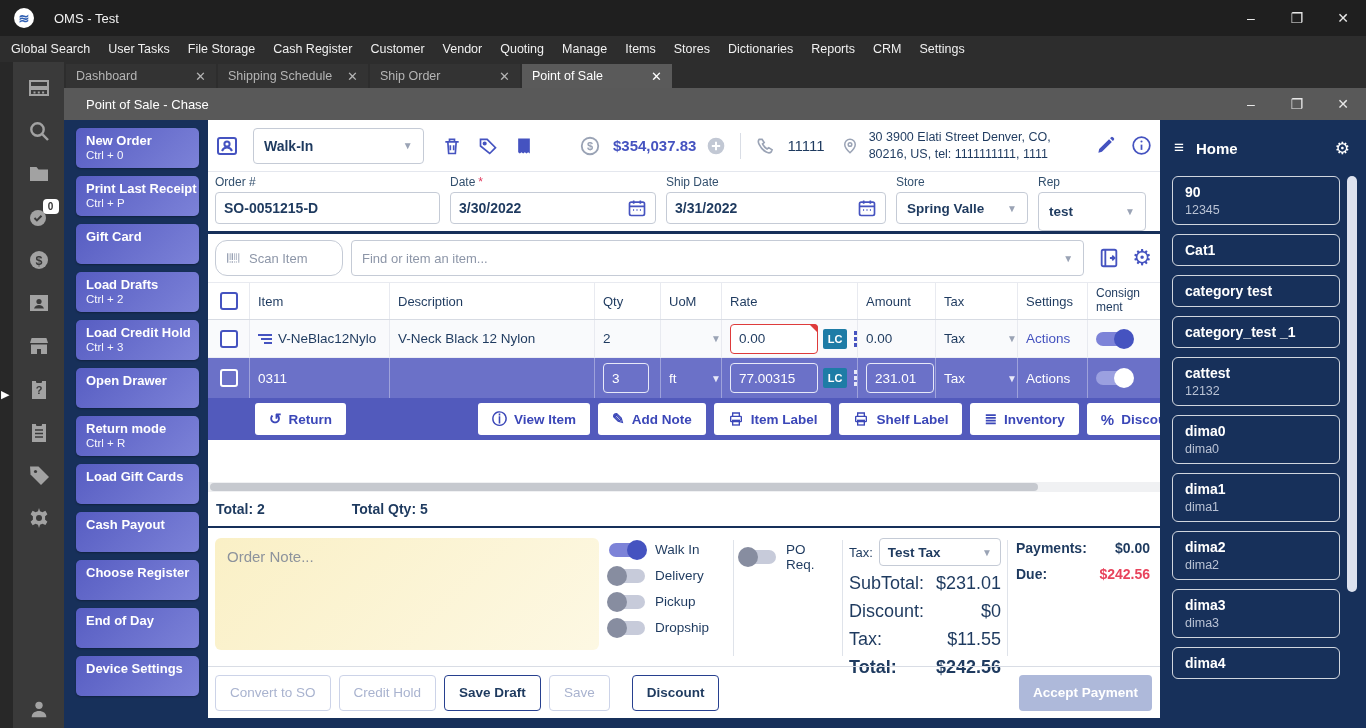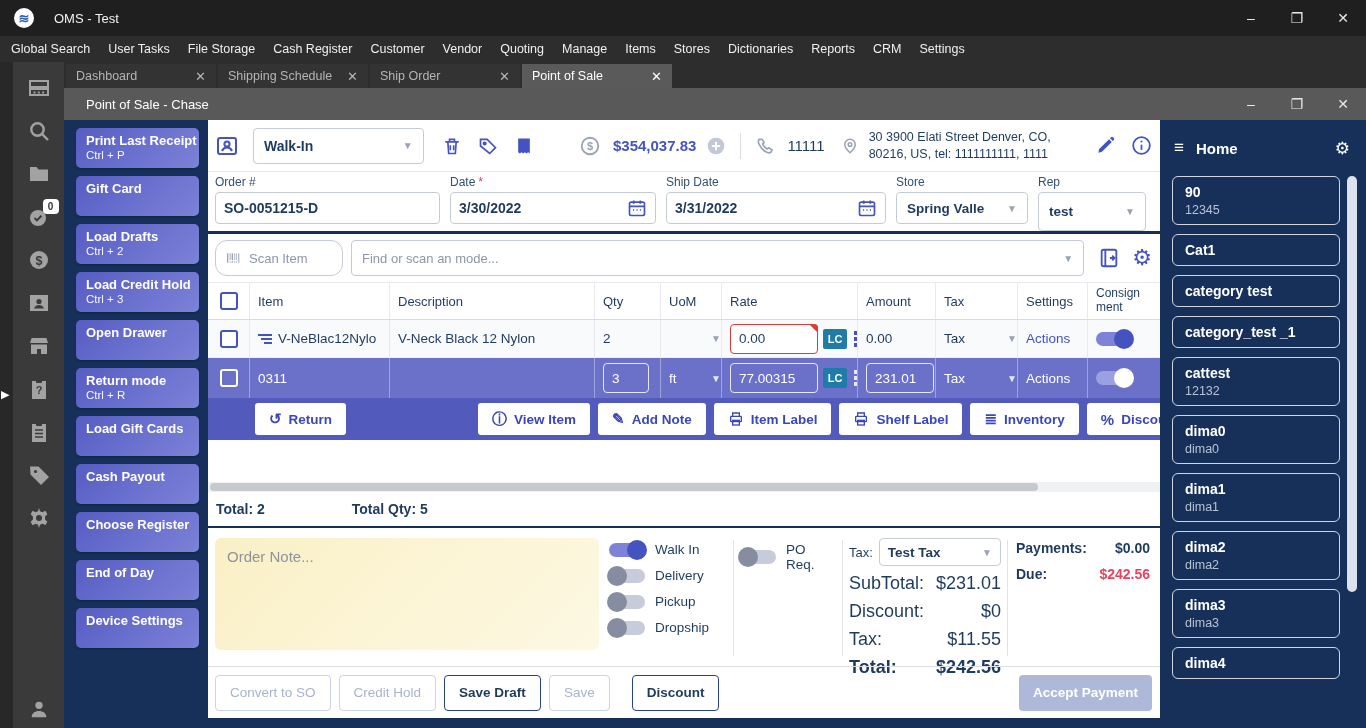--- a/index.html
+++ b/index.html
@@ -314,20 +314,24 @@
       <div class="pos-controls">
         <div class="win-btn">–</div>
         <div class="win-btn">❐</div>
         <div class="win-btn">✕</div>
       </div>
     </div>
 
     <div class="pos-body">
       <div class="actions-panel" id="actions-panel">
           <div class="action-btn">
+            <div class="ab-label">New Order</div>
+            <div class="ab-short">Ctrl + 0</div>
+          </div>
+          <div class="action-btn">
             <div class="ab-label">Print Last Receipt</div>
             <div class="ab-short">Ctrl + P</div>
           </div>
           <div class="action-btn">
             <div class="ab-label">Gift Card</div>
           </div>
           <div class="action-btn">
             <div class="ab-label">Load Drafts</div>
             <div class="ab-short">Ctrl + 2</div>
           </div>
@@ -487,21 +491,21 @@
         <div class="scan-row">
           <div class="scan-box">
             <span class="ic gray">
               <svg width="18" height="16" viewBox="0 0 24 24" fill="currentColor">
                   <path d="M3 5h2v14H3zM7 5h1.4v10H7zM10 5h2v10h-2zM14 5h1.2v10H14zM17 5h1v10h-1zM20 5h1.4v14H20zM7 17h1.4v2H7zM10 17h2v2h-2zM14 17h1.2v2H14zM17 17h1v2h-1z"></path>
                 </svg>
             </span>
             <span class="ph">Scan Item</span>
           </div>
           <div class="find-box">
-            <span class="ph">Find or scan an mode...</span>
+            <span class="ph">Find or item an item...</span>
             <span class="caret">▼</span>
           </div>
           <span class="ic blue" style="margin-left:6px">
             <svg width="22" height="22" viewBox="0 0 24 24" fill="none" stroke="currentColor" stroke-width="2">
                 <rect x="4" y="3" width="16" height="18" rx="2"></rect>
                 <path d="M8 3v18"></path>
                 <path d="M13 12h5M15.5 9.5L18 12l-2.5 2.5"></path>
               </svg>
           </span>
           <span class="ic blue" style="font-size:22px;margin-left:4px">⚙</span>

